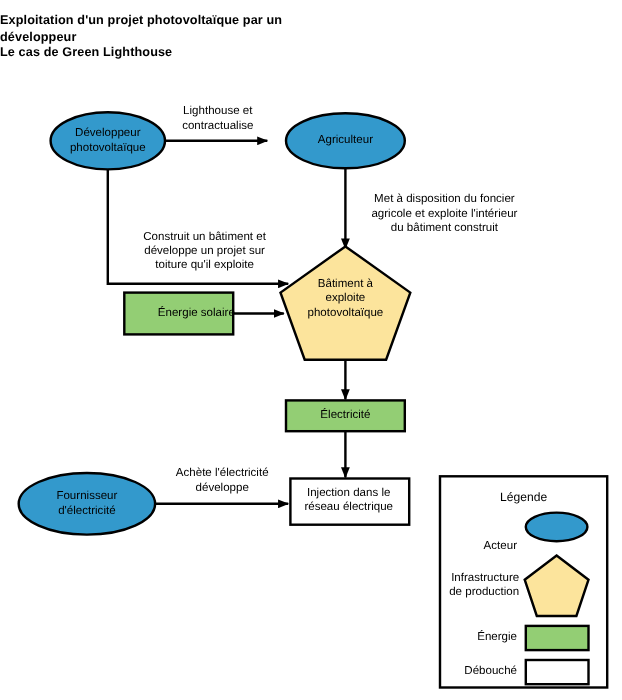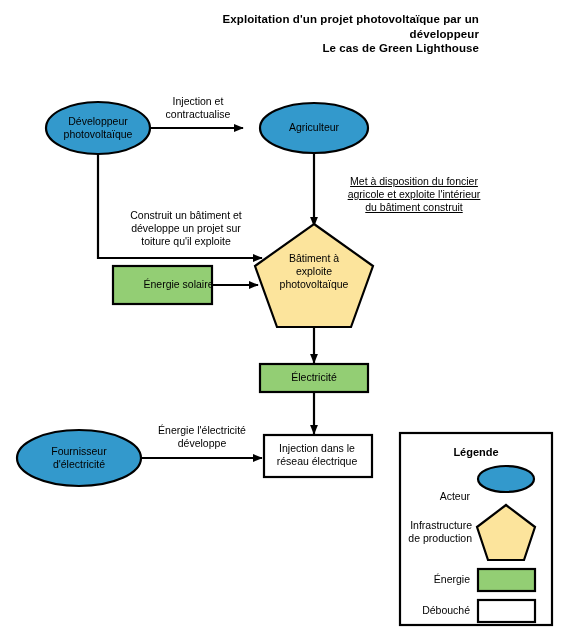--- a/index.html
+++ b/index.html
@@ -17,21 +17,21 @@
     height: 636px;
     background: #ffffff;
     overflow: hidden;
   }
   
   #title-block {
     position: absolute;
     left: 0;
     top: 12px;
     width: 479px;
-    text-align: right;
+    text-align: left;
     font-weight: bold;
     font-size: 11.5px;
     line-height: 14.5px;
     letter-spacing: 0.1px;
   }
   #title-block div { display: block; }
 
   
   #graph {
     position: absolute;
@@ -53,21 +53,21 @@
   .edge-label {
     position: absolute;
     text-align: center;
     font-size: 10.5px;
     line-height: 13px;
     color: #000;
   }
   .legend-title {
     position: absolute;
     text-align: center;
-    font-weight: bold;
+    font-weight: normal;
     font-size: 11px;
   }
   .legend-label {
     position: absolute;
     text-align: right;
     font-size: 10.5px;
     line-height: 13px;
   }
 </style>
 </head>
@@ -154,38 +154,38 @@
     <div>Fournisseur</div>
     <div>d'électricité</div>
   </div>
 
   <div class="node-label" style="left:264px; top:442px; width:106px;">
     <div>Injection dans le</div>
     <div>réseau électrique</div>
   </div>
 
   <div class="edge-label" style="left:139px; top:95px; width:118px;">
-    <div>Injection et</div>
+    <div>Lighthouse et</div>
     <div>contractualise</div>
   </div>
 
-  <div class="edge-label" style="left:319px; top:175px; width:190px;text-decoration:underline;">
+  <div class="edge-label" style="left:309px; top:175px; width:190px;">
     <div>Met à disposition du foncier</div>
     <div>agricole et exploite l'intérieur</div>
     <div>du bâtiment construit</div>
   </div>
 
   <div class="edge-label" style="left:106px; top:209px; width:160px;">
     <div>Construit un bâtiment et</div>
     <div>développe un projet sur</div>
     <div>toiture qu'il exploite</div>
   </div>
 
   <div class="edge-label" style="left:137px; top:424px; width:130px;">
-    <div>Énergie l'électricité</div>
+    <div>Achète l'électricité</div>
     <div>développe</div>
   </div>
 
   <div class="legend-title" style="left:400px; top:446px; width:152px;">Légende</div>
 
   <div class="legend-label" style="left:408px; top:480px; width:62px;margin-top:10px;">
     <div>Acteur</div>
   </div>
 
   <div class="legend-label" style="left:404px; top:519px; width:68px;text-align:right;">

